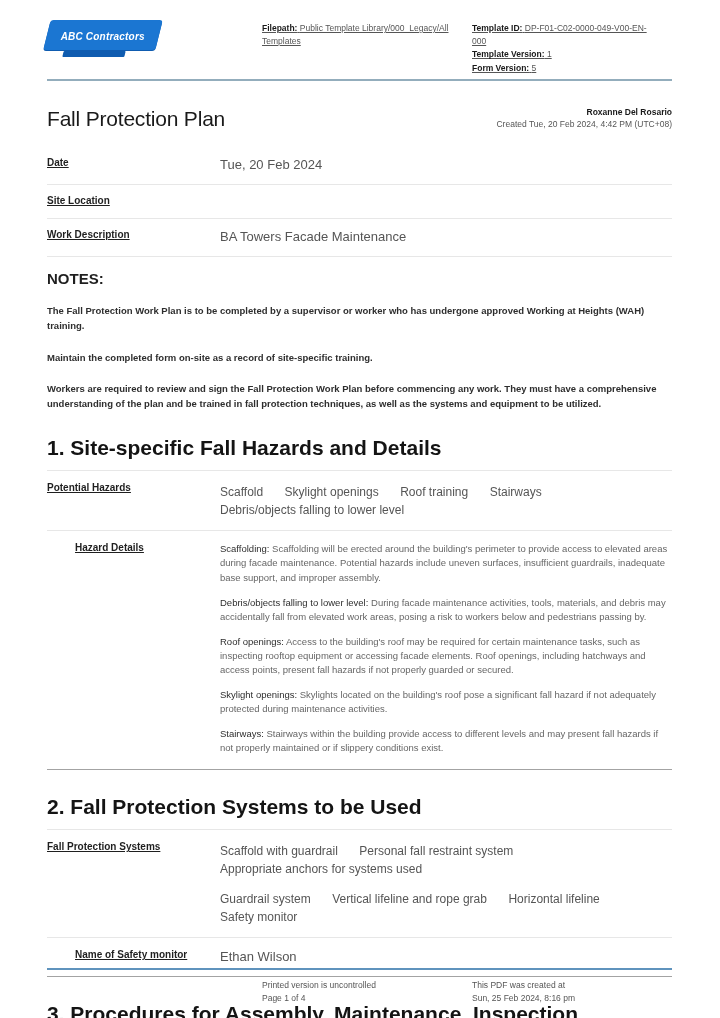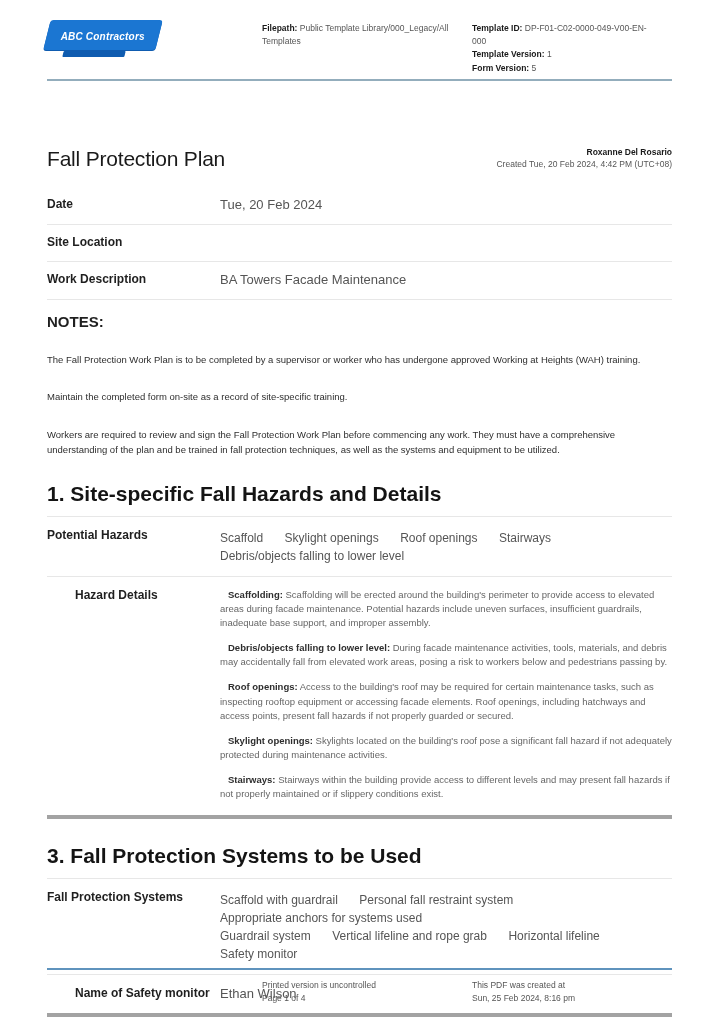--- a/index.html
+++ b/index.html
@@ -13,51 +13,51 @@
 
   
   .header { display:grid; grid-template-columns:215px 210px 1fr; align-items:start; min-height:44px; }
   .logo-main {
     display:inline-block; background:#1b76d2; color:#fff;
     transform:skewX(-14deg); padding:6px 14px; border-radius:3px;
     box-shadow:0 1px 0 #0f5cb0;
   }
   .logo-main span { display:inline-block; transform:skewX(14deg); font-size:10px; font-weight:bold; font-style:italic; letter-spacing:.2px; }
   .logo-strip { width:62px; height:6px; background:#0f5cb0; transform:skewX(-14deg); margin:1px 0 0 16px; border-radius:1px; }
-  .meta-block { font-size:8.5px; line-height:1.55; color:#555; padding-top:2px; padding-right:14px; }
+  .meta-block { font-size:8.5px; line-height:1.55; color:#555; padding-top:2px; padding-right:14px;text-decoration:underline; }
   .meta-label { font-weight:bold; color:#1a1a1a; }
   .rule-top { height:2px; background:#93adbc; margin-top:4px; }
 
   
   .title-row { display:flex; justify-content:space-between; align-items:flex-end; margin-top:25px; }
   .doc-title { font-size:21px; font-weight:400; color:#1a1a1a; letter-spacing:-.2px; }
-  .creator { text-align:right; font-size:8.5px; line-height:1.5; color:#555;margin-top:40px; }
+  .creator { text-align:right; font-size:8.5px; line-height:1.5; color:#555; }
   .creator .name { font-weight:bold; color:#1a1a1a; }
 
   
   .fields { margin-top:16px; }
   .row { display:grid; grid-template-columns:173px 1fr; padding:10px 0 12px; border-bottom:1px solid #e7e7e7; }
-  .row-label { font-size:12px; font-weight:bold; color:#1f1f1f; }
+  .row-label { font-size:10px; font-weight:bold; color:#1f1f1f;text-decoration:underline; }
   .row-label.indent { padding-left:28px; }
   .row-value { font-size:13px; color:#555; }
 
   
   .notes { margin-top:13px; }
   .notes-title { font-size:15px; font-weight:bold; color:#1f1f1f; }
-  .notes p { font-size:9.5px; font-weight:normal; color:#2e2e2e; line-height:1.6; margin-top:22px; max-width:625px; }
+  .notes p { font-size:9.5px; font-weight:bold; color:#2e2e2e; line-height:1.6; margin-top:16px; max-width:625px; }
 
   
   .section-heading { margin-top:23px; padding-bottom:9px; font-size:21px; font-weight:bold; color:#141414; line-height:1.3; }
   .sec-row { display:grid; grid-template-columns:173px 1fr; padding:11px 0 12px; border-top:1px solid #e7e7e7; }
   .taglist span { display:inline-block; margin-right:17px; font-size:12px; color:#555; }
   .detail-p { font-size:9.5px; line-height:1.48; color:#666; max-width:452px; margin-bottom:11px; }
   .detail-p:last-child { margin-bottom:2px; }
-  .detail-term { font-weight:bold; color:#2e2e2e;margin-left:8px; }
-  .syslist + .syslist { margin-top:0; }
-  .sec-end { border-bottom:4px solid #a3a3a3; }
+  .detail-term { font-weight:normal; color:#2e2e2e; }
+  .syslist + .syslist { margin-top:12px; }
+  .sec-end { border-bottom:1px solid #a3a3a3; }
   .rule-light { height:1px; background:#e7e7e7; }
 
   
   .footer { position:absolute; left:47px; right:48px; bottom:12px; }
   .footer-rule { height:2px; background:#5f93bd; margin-bottom:9px; }
   .footer-grid { display:grid; grid-template-columns:215px 210px 1fr; font-size:8.5px; color:#555; line-height:1.6; }
 </style>
 </head>
 <body>
 
@@ -121,38 +121,38 @@
       <p>Workers are required to review and sign the Fall Protection Work Plan before commencing any work. They must have a comprehensive understanding of the plan and be trained in fall protection techniques, as well as the systems and equipment to be utilized.</p>
     </div>
 
     <div class="section-heading">1. Site-specific Fall Hazards and Details</div>
     <div class="sec-end">
       <div class="sec-row">
         <div class="row-label">Potential Hazards</div>
         <div class="taglist">
           <span>Scaffold</span>
           <span>Skylight openings</span>
-          <span>Roof openings</span>
+          <span>Roof training</span>
           <span>Stairways</span>
           <span>Debris/objects falling to lower level</span>
         </div>
       </div>
       <div class="sec-row">
         <div class="row-label indent">Hazard Details</div>
         <div>
           <p class="detail-p"><span class="detail-term">Scaffolding:</span><span> Scaffolding will be erected around the building's perimeter to provide access to elevated areas during facade maintenance. Potential hazards include uneven surfaces, insufficient guardrails, inadequate base support, and improper assembly.</span></p>
           <p class="detail-p"><span class="detail-term">Debris/objects falling to lower level:</span><span> During facade maintenance activities, tools, materials, and debris may accidentally fall from elevated work areas, posing a risk to workers below and pedestrians passing by.</span></p>
           <p class="detail-p"><span class="detail-term">Roof openings:</span><span>  Access to the building's roof may be required for certain maintenance tasks, such as inspecting rooftop equipment or accessing facade elements. Roof openings, including hatchways and access points, present fall hazards if not properly guarded or secured.</span></p>
           <p class="detail-p"><span class="detail-term">Skylight openings:</span><span> Skylights located on the building's roof pose a significant fall hazard if not adequately protected during maintenance activities.</span></p>
           <p class="detail-p"><span class="detail-term">Stairways:</span><span> Stairways within the building provide access to different levels and may present fall hazards if not properly maintained or if slippery conditions exist.</span></p>
         </div>
       </div>
     </div>
 
-    <div class="section-heading">3. Fall Protection Systems to be Used</div>
+    <div class="section-heading">2. Fall Protection Systems to be Used</div>
     <div class="sec-end">
       <div class="sec-row">
         <div class="row-label">Fall Protection Systems</div>
         <div>
           <div class="taglist syslist">
             <span>Scaffold with guardrail</span>
             <span>Personal fall restraint system</span>
             <span>Appropriate anchors for systems used</span>
           </div>
           <div class="taglist syslist">

